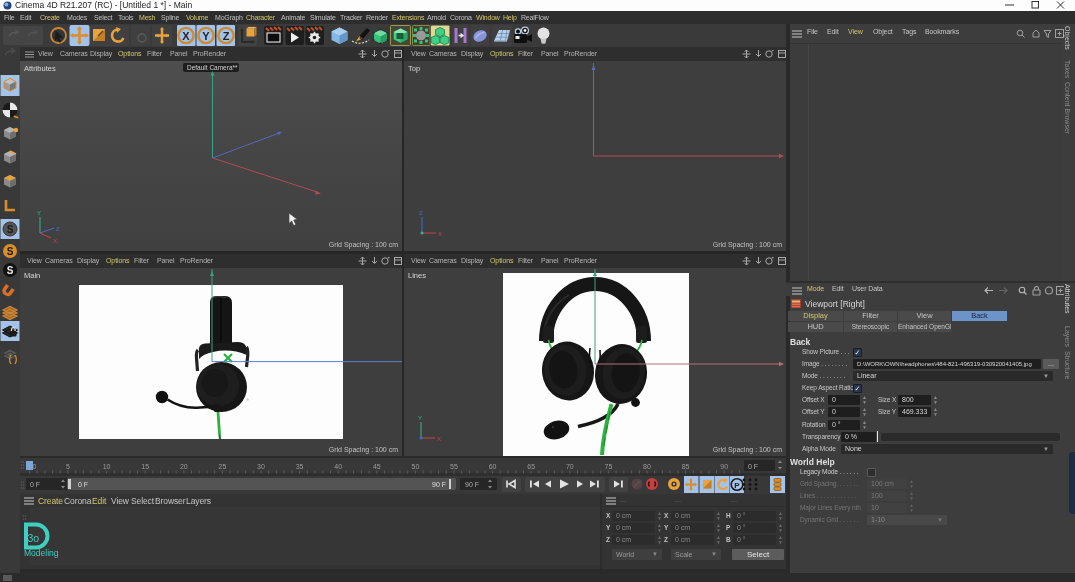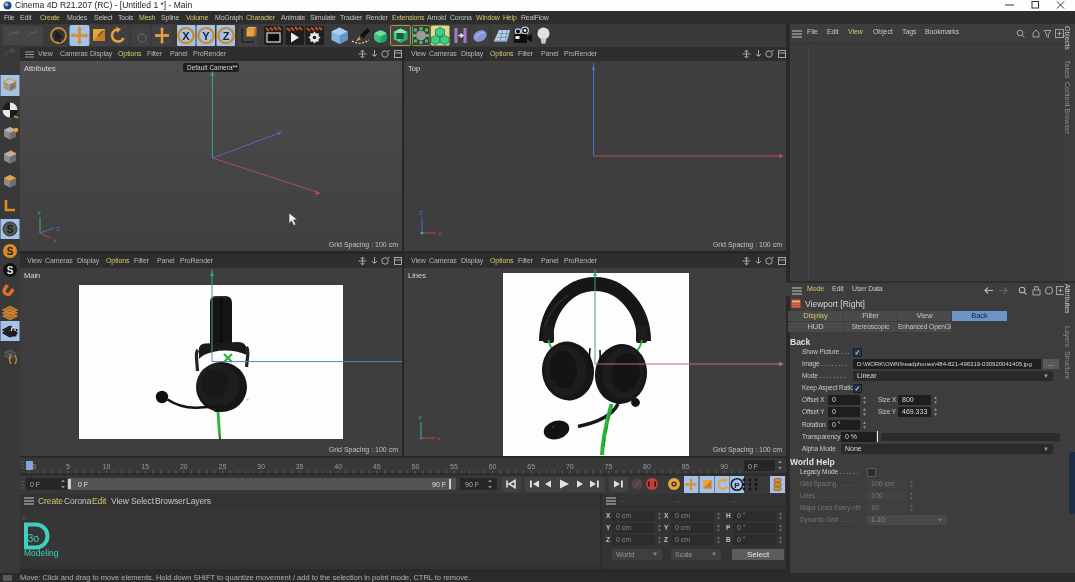--- a/index.html
+++ b/index.html
@@ -797,15 +797,14 @@
       <div class="fld" style="left:69px;top:55px;width:50px;height:11px;line-height:11px;background:#3f3f3f;color:#9a9a9a">Scale<span class="abs" style="right:4px;color:#888;font-size:6px">▼</span></div>
       <div class="abs" style="left:130px;top:55px;width:52px;height:11px;background:#5c5c5c;border-radius:1px;color:#e8e8e8;font-size:8px;text-align:center;line-height:11px">Select</div>
     </div>
     <div class="abs" style="left:0;top:75px;width:766px;height:4px;background:#2a2a2a"></div>
   </div>
 
   <div id="statusbar" class="abs" style="top:573px;left:0;width:1075px;height:9px;background:#2b2b2b;color:#b2b2b2;font-size:7.5px">
     <svg class="abs" style="left:3px;top:2px" width="10" height="6">
         <path d="M0 1h9M0 3h9M0 5h9" stroke="#888" stroke-width="1"></path>
       </svg>
-    <span class="abs" style="left:20px;top:0px">Move: Click and drag to move elements. Hold down SHIFT to quantize movement / add to the selection in point mode, CTRL to remove.</span>
   </div>
 </div>
 
 </body></html>

